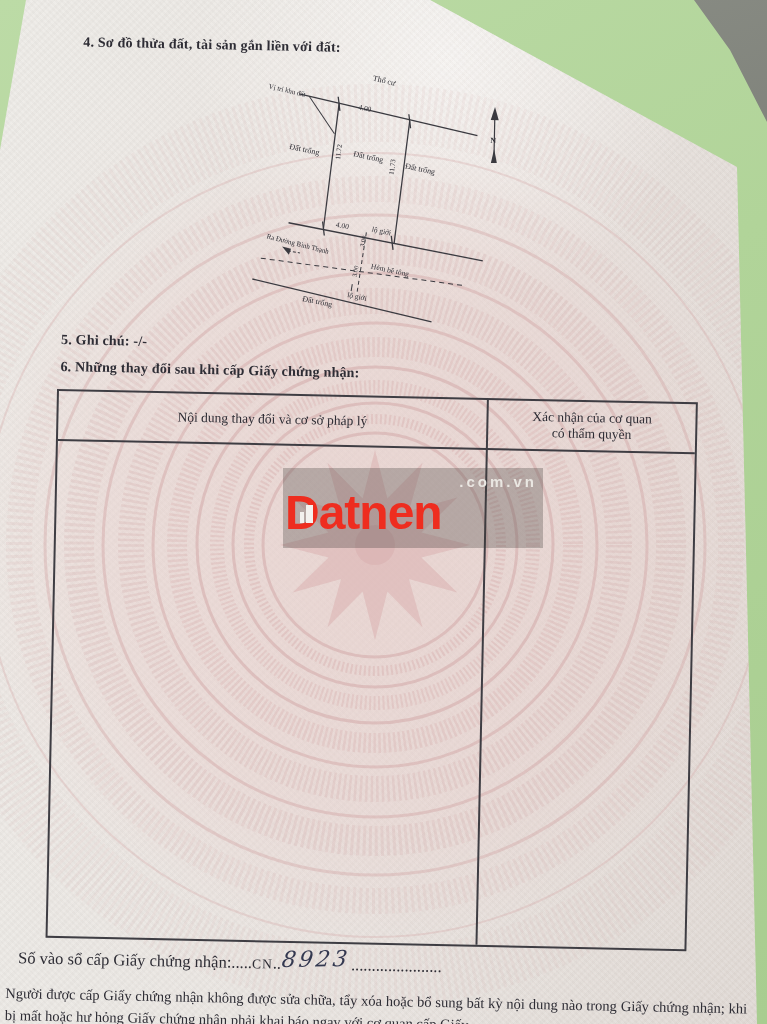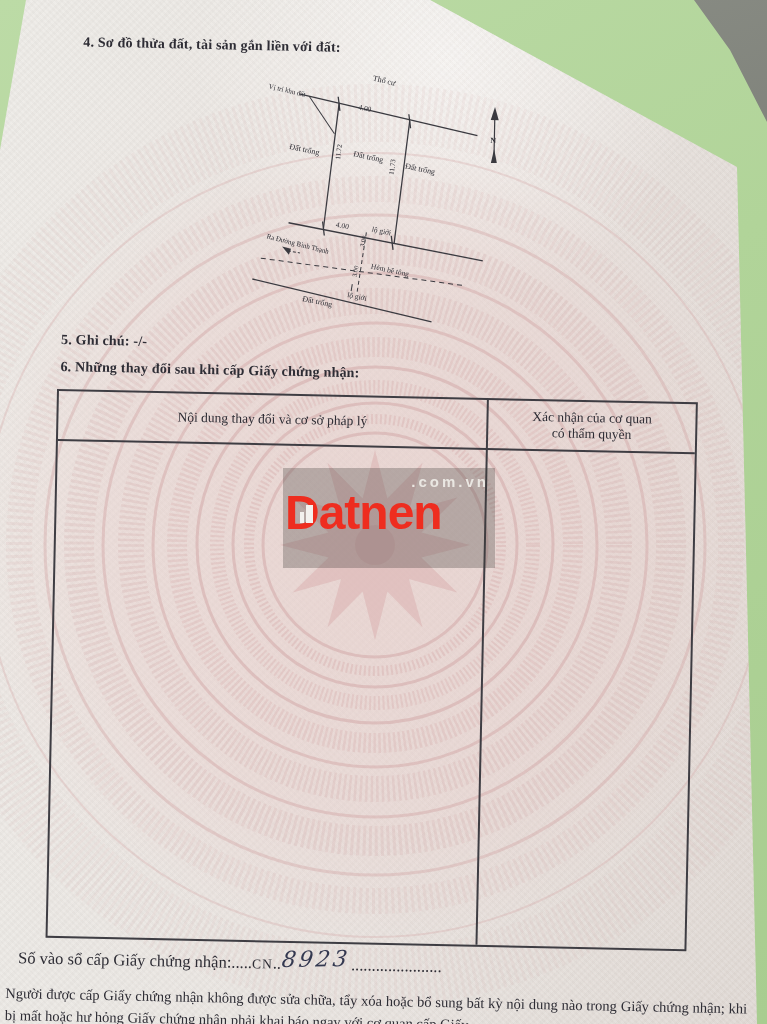--- a/index.html
+++ b/index.html
@@ -45,21 +45,21 @@
   .plot-svg text{font-family:"Liberation Serif","DejaVu Serif",serif;fill:#2f2f36;}
   .ctable{
     position:absolute;left:57px;top:389px;width:641px;height:549px;
     border:2px solid #3e3d43;display:flex;flex-direction:column;box-sizing:border-box;
   }
   .t-head{display:flex;border-bottom:2px solid #3e3d43;height:48px;}
   .t-body{flex:1;display:flex;}
   .c-left{width:428px;display:flex;align-items:center;justify-content:center;box-sizing:border-box;}
   .c-right{flex:1;border-left:2px solid #3e3d43;display:flex;flex-direction:column;align-items:center;justify-content:center;box-sizing:border-box;}
   .th-text{font-size:13.5px;text-align:center;line-height:1.2;}
-  .logo{position:absolute;z-index:40;left:283px;top:468px;width:212px;height:100px;}
+  .logo{position:absolute;z-index:40;left:283px;top:468px;width:212px;height:80px;padding-left:48px;}
   .logo-shade{position:absolute;inset:0;background:rgba(66,62,58,.30);}
   .logo-suffix{position:absolute;right:6px;top:5px;font-family:"Liberation Sans","DejaVu Sans",sans-serif;font-weight:bold;font-size:15px;letter-spacing:3px;color:#eae7e2;}
   .logo-brand{position:absolute;left:2px;top:21px;font-family:"Liberation Sans","DejaVu Sans",sans-serif;font-weight:800;font-size:48px;line-height:1;color:#ee2d1f;letter-spacing:-1px;}
   .bbar{position:absolute;background:#f3f1ee;z-index:41;}
   .bbar1{left:17px;top:44px;width:4px;height:11px;}
   .bbar2{left:23px;top:37px;width:7px;height:18px;}
   .reg-line{position:absolute;left:30px;top:944px;font-size:16.5px;white-space:nowrap;}
   .reg-code{font-size:13.5px;letter-spacing:1px;}
   .hand{
     display:inline-block;font-family:"DejaVu Serif",serif;font-style:italic;

